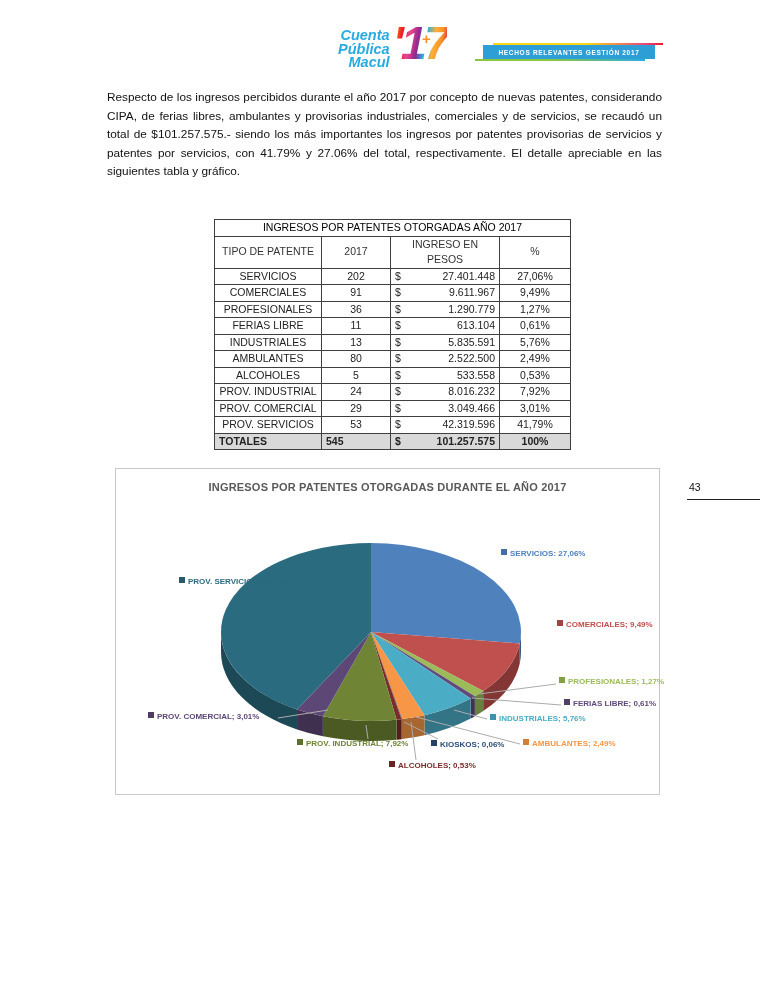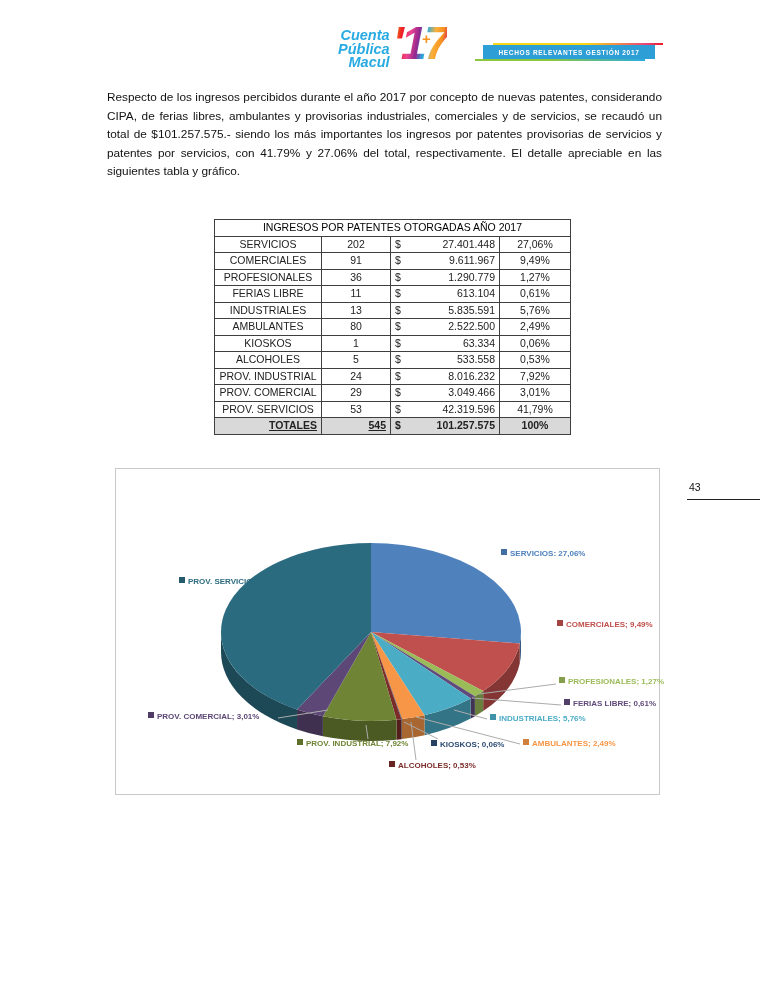--- a/index.html
+++ b/index.html
@@ -35,21 +35,21 @@
              line-height:15.5px;font-weight:normal;text-align:center;}
   .t-title td{font-weight:bold;text-align:center;font-size:10.5px;height:16px;color:#000;}
   .t-head td{text-align:center;color:#333;}
   td.c1{width:98px;text-align:left;}
   td.c2{width:60px;text-align:center;}
   td.c3{width:100px;}
   td.c4{width:62px;text-align:right;}
   td.pesos{padding:0 4px;}
   .pesos-inner{display:flex;justify-content:space-between;}
   tr.totals td{background:#D9D9D9;font-weight:bold;}
-  tr.totals td.c1,tr.totals td.c2{text-align:right;text-decoration:underline;}
+  tr.totals td.c1,tr.totals td.c2{text-align:left;}
 
   
   .chart-box{position:absolute;left:115px;top:468px;width:543px;height:325px;
              border:1px solid #c9c9c9;background:#ffffff;}
   .chart-title{position:absolute;top:12px;left:0;right:0;text-align:center;
                font-size:11px;font-weight:bold;color:#595959;letter-spacing:0.2px;}
   .chart-box svg{position:absolute;left:0;top:0;}
   .pie-label{position:absolute;white-space:nowrap;font-size:8px;font-weight:bold;}
   .pie-label .sq{display:inline-block;width:6px;height:6px;margin-right:3px;
                  vertical-align:1px;}
@@ -80,20 +80,26 @@
   </div>
 
   <div class="body-text">Respecto de los ingresos percibidos durante el año 2017 por concepto de nuevas patentes, considerando CIPA, de ferias libres, ambulantes y provisorias industriales, comerciales y de servicios, se recaudó un total de $101.257.575.- siendo los más importantes los ingresos por patentes provisorias de servicios y patentes por servicios, con 41.79% y 27.06% del total, respectivamente. El detalle apreciable en las siguientes tabla y gráfico.</div>
 
   <div class="table-wrap">
     <table class="patents">
       <tbody id="patents-tbody">
         <tr class="t-title">
           <td colspan="4">INGRESOS POR PATENTES OTORGADAS AÑO 2017</td>
         </tr>
+        <tr class="t-head" id="patents-head">
+            <td class="c1">TIPO DE PATENTE</td>
+            <td class="c2">2017</td>
+            <td class="c3">INGRESO EN PESOS</td>
+            <td class="c4">%</td>
+          </tr>
       <tr>
             <td class="c1">SERVICIOS</td>
             <td class="c2">202</td>
             <td class="c3 pesos">
               <div class="pesos-inner">
                 <span>$</span>
                 <span>27.401.448</span>
               </div>
             </td>
             <td class="c4">27,06%</td>
@@ -147,31 +153,20 @@
             <td class="c2">80</td>
             <td class="c3 pesos">
               <div class="pesos-inner">
                 <span>$</span>
                 <span>2.522.500</span>
               </div>
             </td>
             <td class="c4">2,49%</td>
           </tr>
           <tr>
-            <td class="c1">KIOSKOS</td>
-            <td class="c2">1</td>
-            <td class="c3 pesos">
-              <div class="pesos-inner">
-                <span>$</span>
-                <span>63.334</span>
-              </div>
-            </td>
-            <td class="c4">0,06%</td>
-          </tr>
-          <tr>
             <td class="c1">ALCOHOLES</td>
             <td class="c2">5</td>
             <td class="c3 pesos">
               <div class="pesos-inner">
                 <span>$</span>
                 <span>533.558</span>
               </div>
             </td>
             <td class="c4">0,53%</td>
           </tr>
@@ -217,20 +212,21 @@
                 <span>101.257.575</span>
               </div>
             </td>
             <td class="c4">100%</td>
           </tr>
         </tbody>
     </table>
   </div>
 
   <div class="chart-box" id="chart-box">
+    <div class="chart-title">INGRESOS POR PATENTES OTORGADAS DURANTE EL AÑO 2017</div>
   <svg width="543" height="325">
         <path d="M405,163 A150,89 0 0 1 403.7419793062701,174.50246093987943 L403.7419793062701,194.50246093987943 A150,89 0 0 0 405,183 Z" fill="rgb(54,88,129)"></path>
         <path d="M403.7419793062701,174.50246093987943 A150,89 0 0 1 367.18160294286287,222.08148645554488 L367.18160294286287,242.08148645554488 A150,89 0 0 0 403.7419793062701,194.50246093987943 Z" fill="rgb(131,54,52)"></path>
         <path d="M367.18160294286287,222.08148645554488 A150,89 0 0 1 358.8864270847313,227.19968187162874 L358.8864270847313,247.19968187162874 A150,89 0 0 0 367.18160294286287,242.08148645554488 Z" fill="rgb(105,127,61)"></path>
         <path d="M358.8864270847313,227.19968187162874 A150,89 0 0 1 354.66362427973957,229.51465675265416 L354.66362427973957,249.51465675265416 A150,89 0 0 0 358.8864270847313,247.19968187162874 Z" fill="rgb(65,50,84)"></path>
         <path d="M354.66362427973957,229.51465675265416 A150,89 0 0 1 308.5109200366352,246.14414833719752 L308.5109200366352,266.1441483371975 A150,89 0 0 0 354.66362427973957,249.51465675265416 Z" fill="rgb(51,117,135)"></path>
         <path d="M308.5109200366352,246.14414833719752 A150,89 0 0 1 286.02077828192415,250.07601055639753 L286.02077828192415,270.07601055639753 A150,89 0 0 0 308.5109200366352,266.1441483371975 Z" fill="rgb(168,102,48)"></path>
         <path d="M286.02077828192415,250.07601055639753 A150,89 0 0 1 285.4672417136058,250.14478614645628 L285.4672417136058,270.1447861464563 A150,89 0 0 0 286.02077828192415,270.07601055639753 Z" fill="rgb(30,52,80)"></path>
         <path d="M285.4672417136058,250.14478614645628 A150,89 0 0 1 280.55975335317834,250.69839802072252 L280.55975335317834,270.6983980207225 A150,89 0 0 0 285.4672417136058,270.1447861464563 Z" fill="rgb(84,30,29)"></path>
         <path d="M280.55975335317834,250.69839802072252 A150,89 0 0 1 206.89845377206478,247.29978698933584 L206.89845377206478,267.29978698933587 A150,89 0 0 0 280.55975335317834,270.6983980207225 Z" fill="rgb(75,90,35)"></path>

